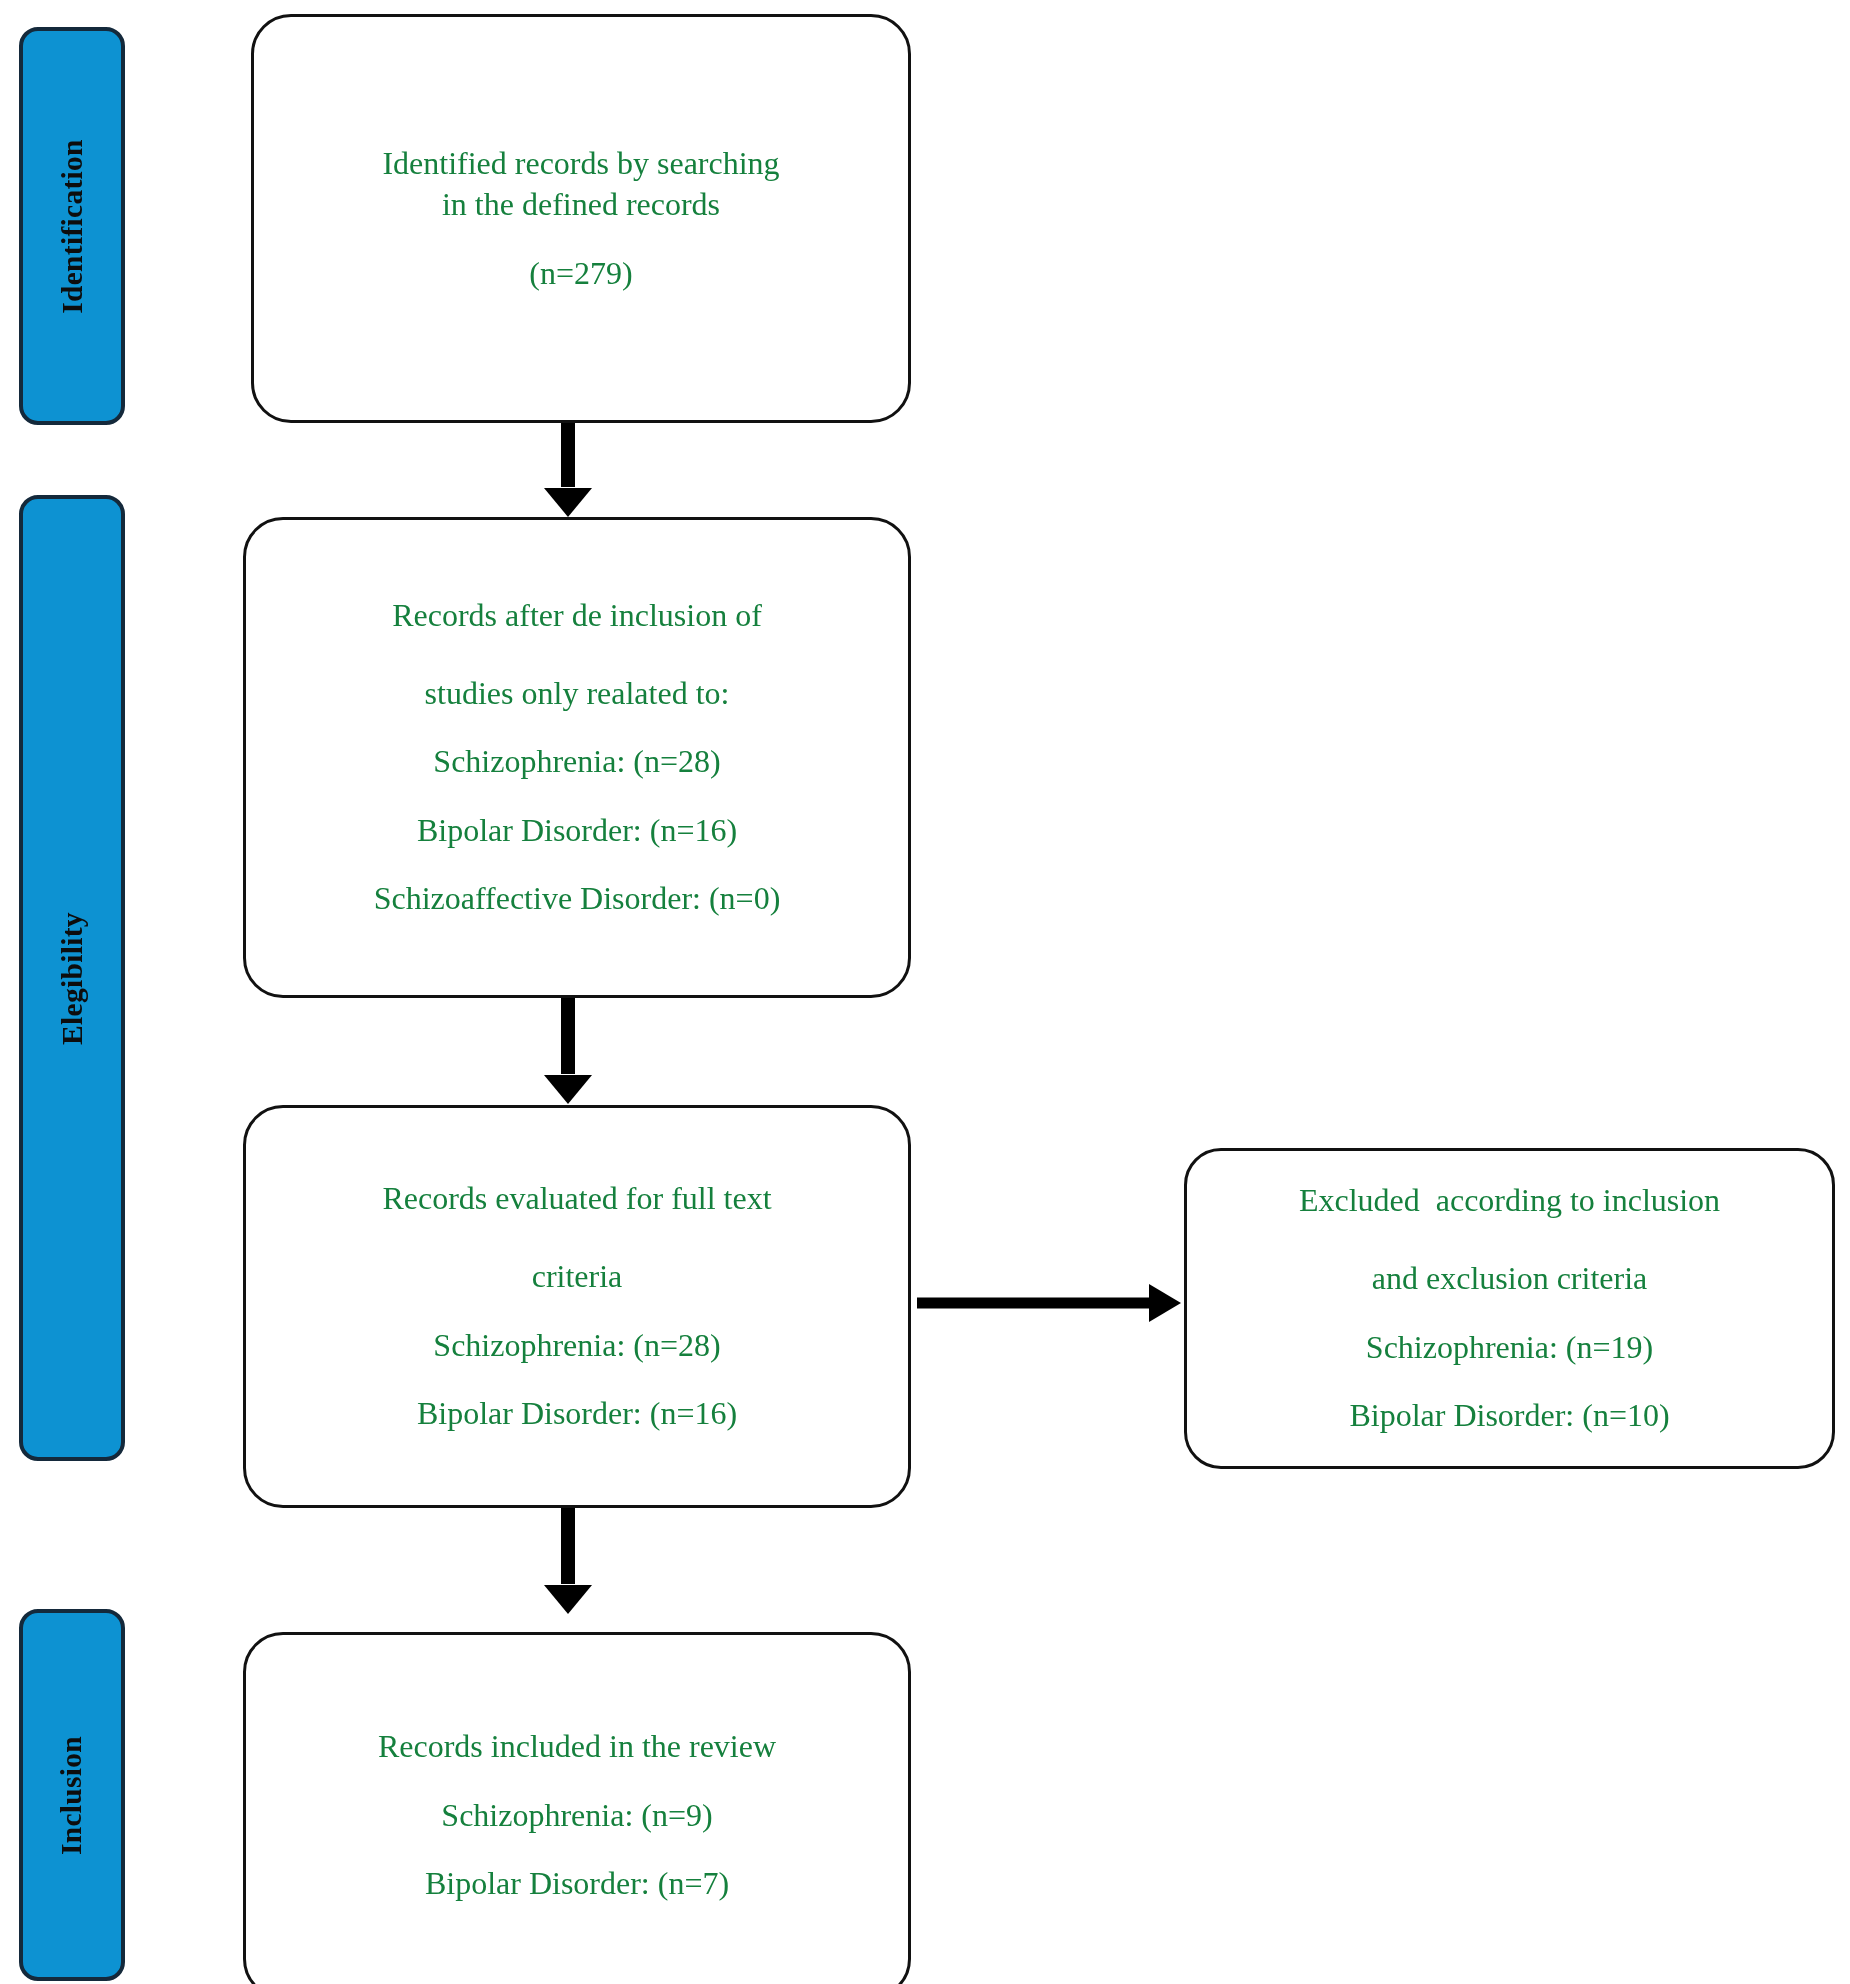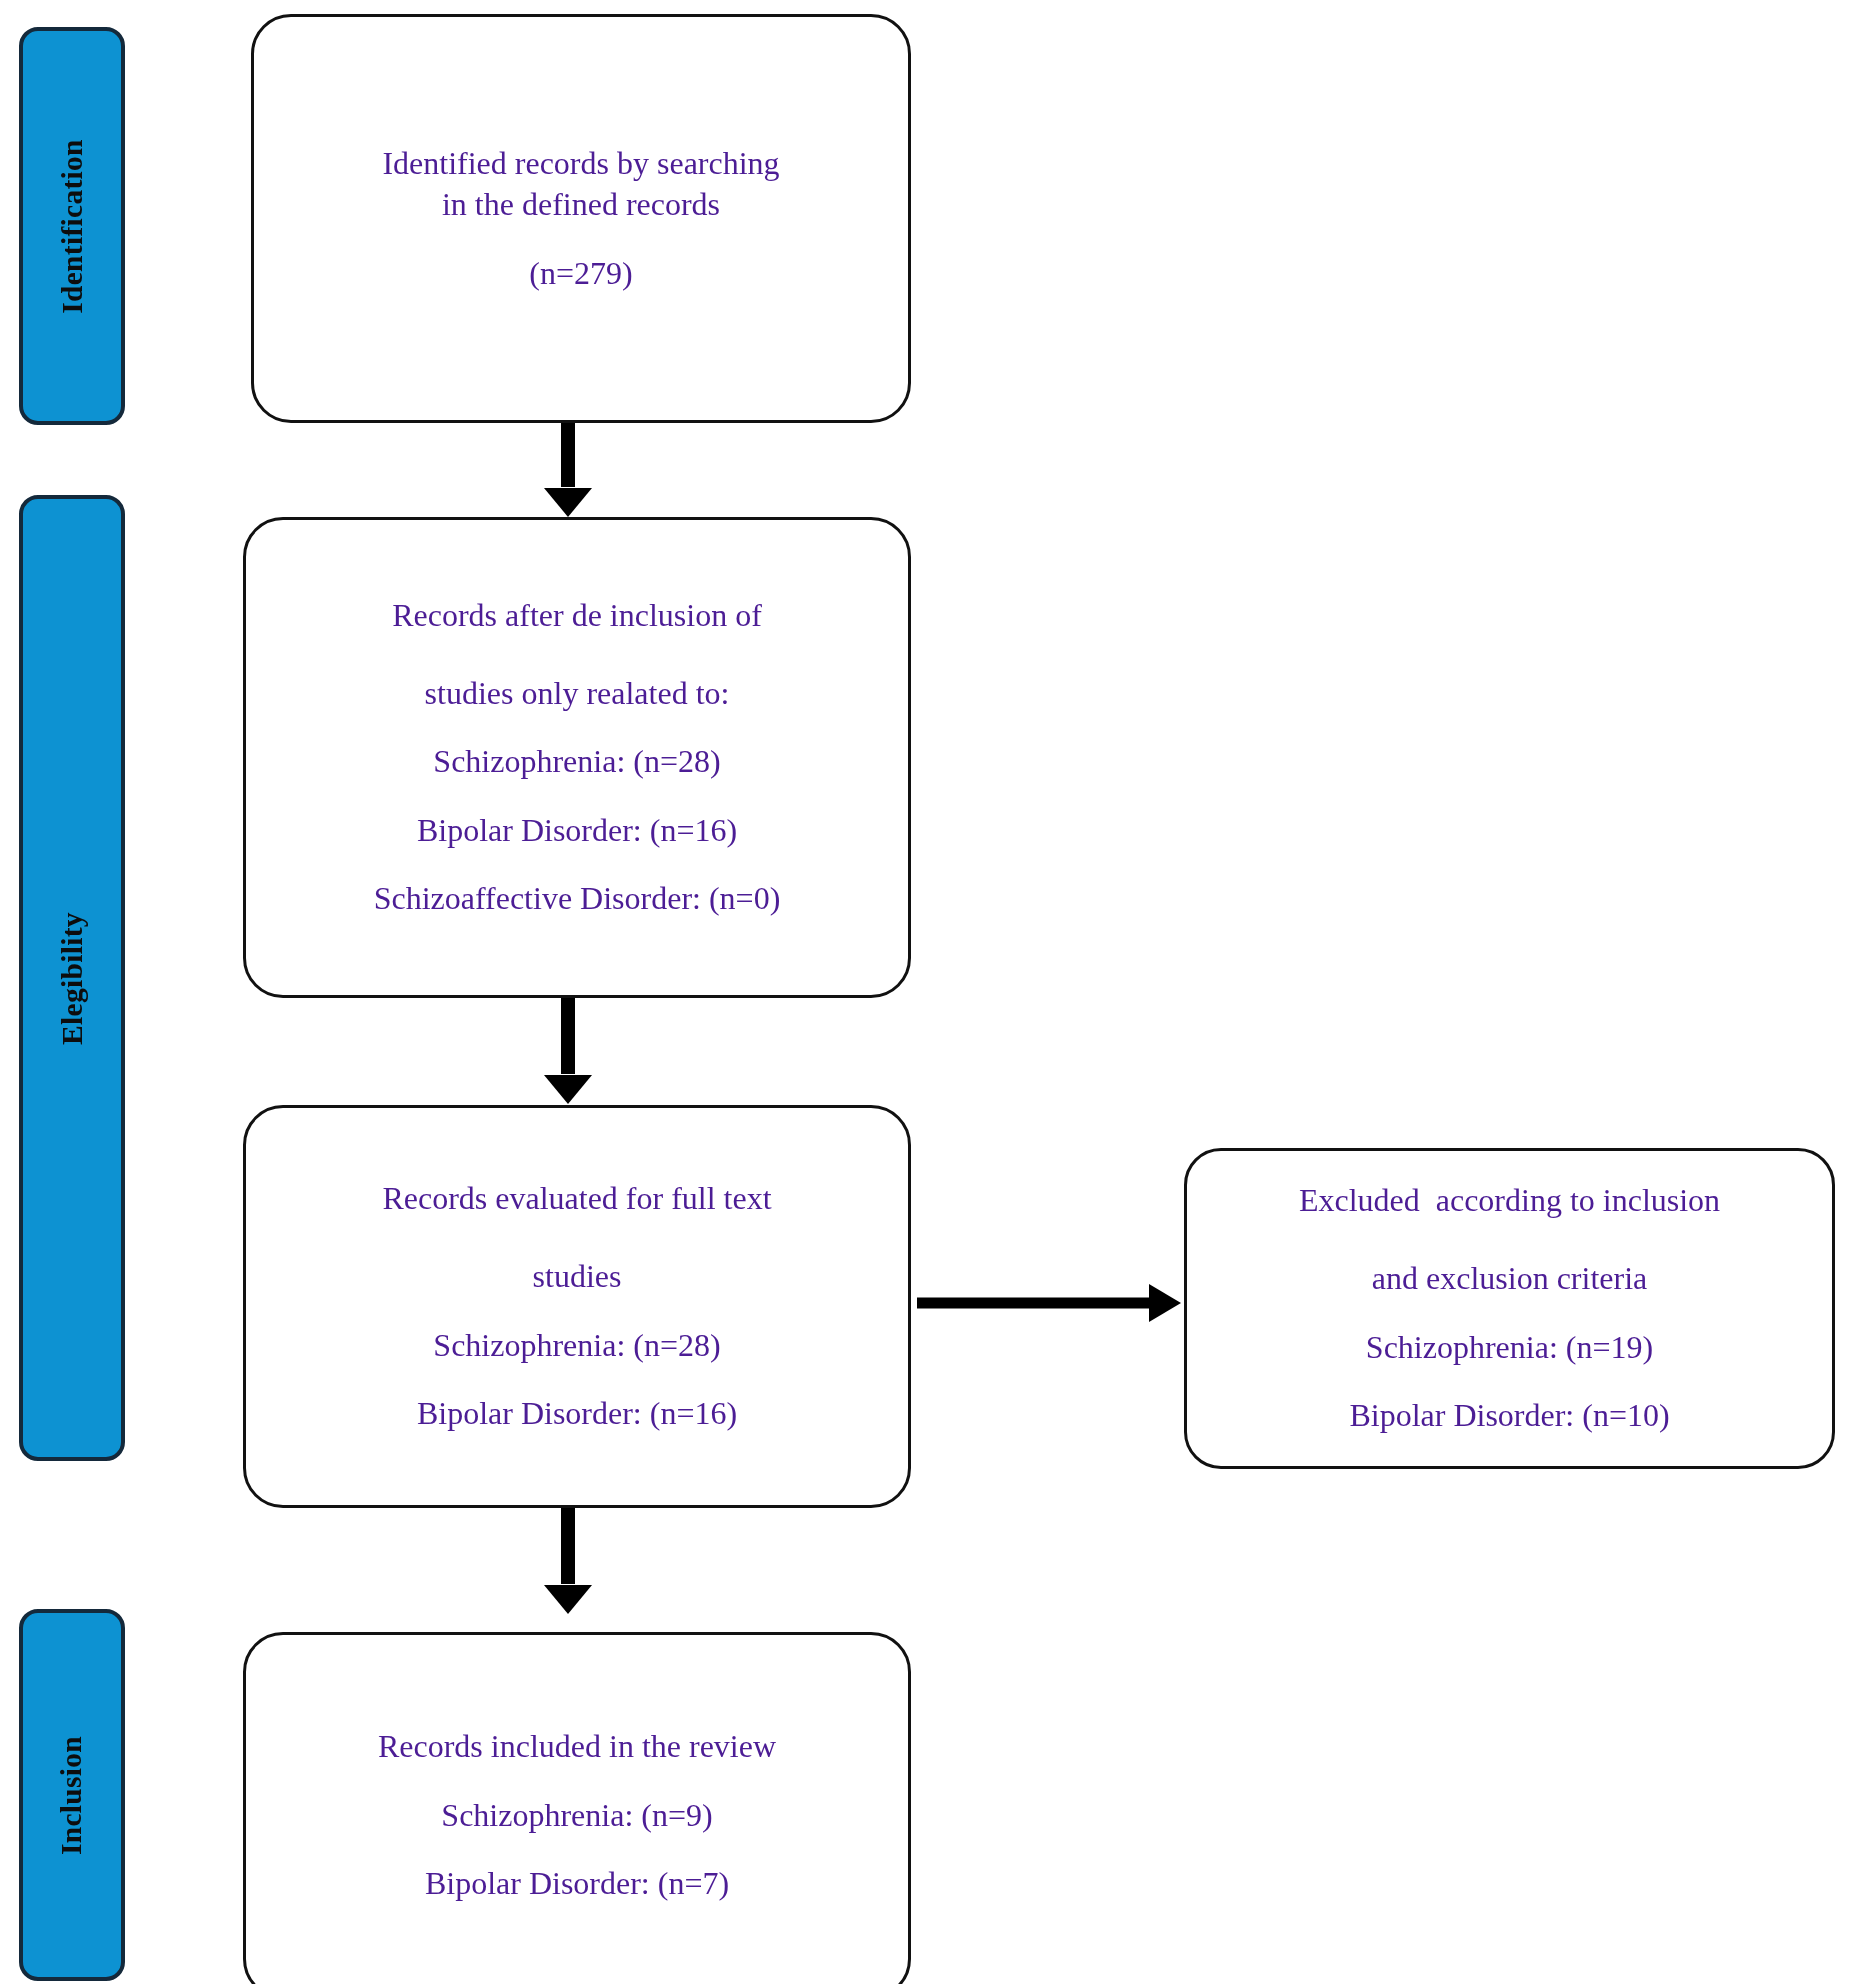--- a/index.html
+++ b/index.html
@@ -50,21 +50,21 @@
     display: flex;
     flex-direction: column;
     align-items: center;
     justify-content: center;
     padding: 16.7px 29.5px;
   }
   .node-line {
     text-align: center;
     font-size: 32px;
     line-height: 1.30;
-    color: #4c1d95;
+    color: #15803d;
     white-space: pre;
     font-family: "Liberation Serif", "DejaVu Serif", serif;
   }
   .gap-before { margin-top: 27px; }
   .gap-small  { margin-top: 36px; }
 
   
   .arrow-down {
     position: absolute;
   }
@@ -146,21 +146,21 @@
     <div class="node-line gap-before">Schizoaffective Disorder: (n=0)</div>
   </div>
 
   <div class="arrow-down" style="left:542px; top:998px; width:51px; height:106px;">
     <div class="shaft" style="height:76px;"></div>
     <div class="head"></div>
   </div>
 
   <div class="node-box" style="left:243px; top:1105px; width:668px; height:403px;align-items:center;">
     <div class="node-line">Records evaluated for full text</div>
-    <div class="node-line gap-small">studies</div>
+    <div class="node-line gap-small">criteria</div>
     <div class="node-line gap-before">Schizophrenia: (n=28)</div>
     <div class="node-line gap-before">Bipolar Disorder: (n=16)</div>
   </div>
 
   <div class="arrow-right" style="left:917px; top:1283px; width:264px; height:40px;">
     <div class="shaft" style="width:239px;"></div>
     <div class="head"></div>
   </div>
 
   <div class="node-box" style="left:1184px; top:1148px; width:651px; height:321px; border-radius:37px;">

